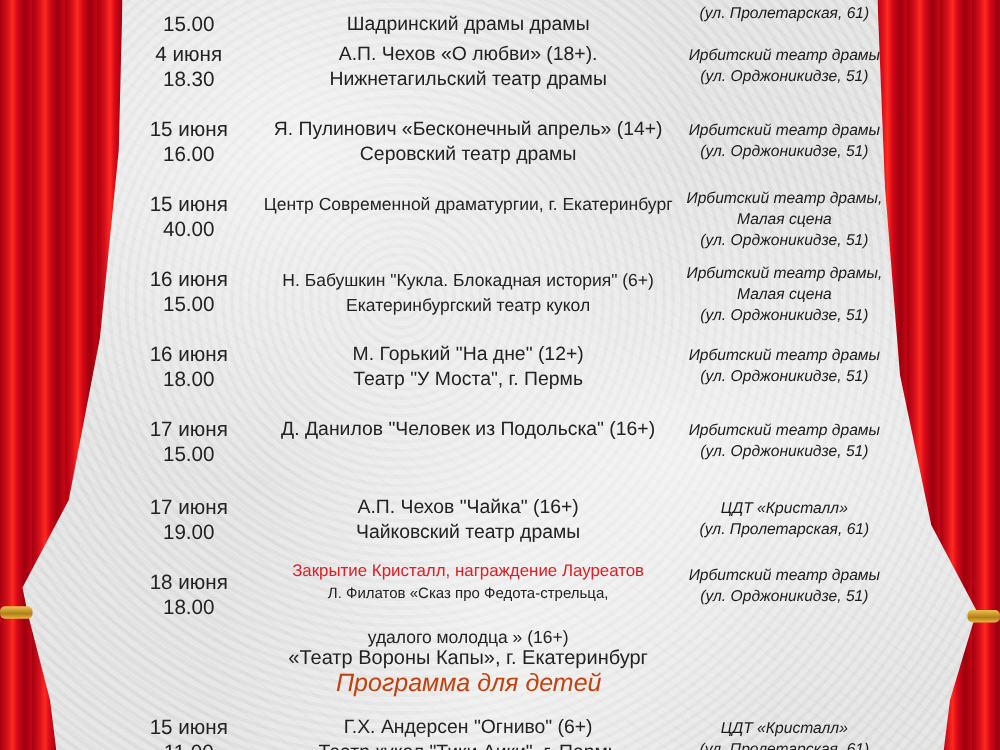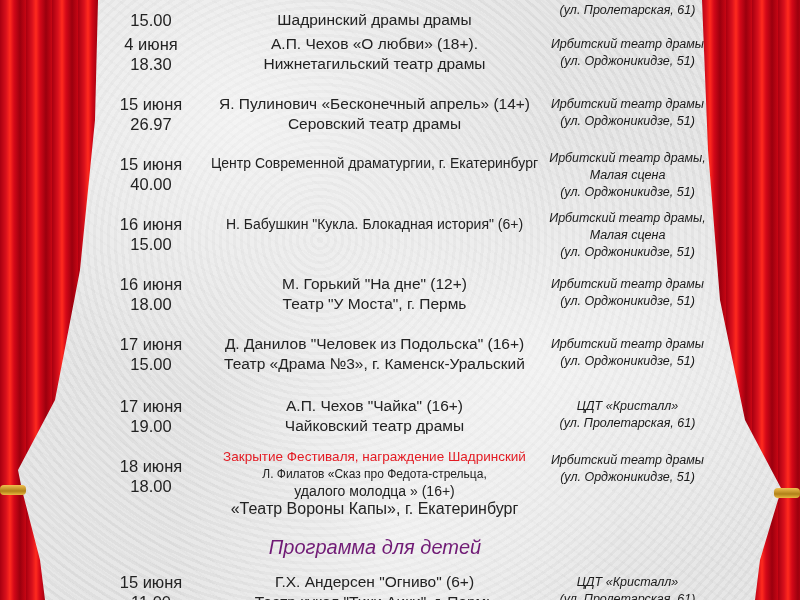--- a/index.html
+++ b/index.html
@@ -48,21 +48,21 @@
   }
   .show .small { font-size: 14px; line-height: 18px; }
   .show .red { color: #e31b23; font-size: 13.5px; }
   .show .line2 { font-size: 13.5px; line-height: 17px; }
   .venue {
     position: absolute; left: 545px; width: 165px; text-align: center;
     font-style: italic; font-size: 12.5px; color: #1a1a1a; line-height: 17px;
   }
   .section-title {
     position: absolute; left: 200px; width: 350px; top: 536px; text-align: center;
-    font-style: italic; font-size: 20px; color: #701a75;
+    font-style: italic; font-size: 20px; color: #c2410c;
   }
   .line { display: block; white-space: nowrap; }
 </style>
 </head>
 <body>
 
 <div class="paper"></div>
 
 <div class="row" style="top:-10px;">
   <div class="date">
@@ -88,21 +88,21 @@
   </div>
   <div class="venue" style="top:2px;">
     <span class="line">Ирбитский театр драмы</span>
     <span class="line">(ул. Орджоникидзе, 51)</span>
   </div>
 </div>
 
 <div class="row" style="top:94px;">
   <div class="date">
     <span class="line">15 июня</span>
-    <span class="line">26.97</span>
+    <span class="line">16.00</span>
   </div>
   <div class="show">
     <span class="line">Я. Пулинович «Бесконечный апрель» (14+)</span>
     <span class="line">Серовский театр драмы</span>
   </div>
   <div class="venue" style="top:2px;">
     <span class="line">Ирбитский театр драмы</span>
     <span class="line">(ул. Орджоникидзе, 51)</span>
   </div>
 </div>
@@ -122,20 +122,21 @@
   </div>
 </div>
 
 <div class="row" style="top:214px;">
   <div class="date">
     <span class="line">16 июня</span>
     <span class="line">15.00</span>
   </div>
   <div class="show">
     <span class="line line2" style="font-size:14px;line-height:20px;">Н. Бабушкин "Кукла. Блокадная история" (6+)</span>
+    <span class="line line2" style="font-size:14px;line-height:20px;">Екатеринбургский театр кукол</span>
   </div>
   <div class="venue" style="top:-4px;">
     <span class="line">Ирбитский театр драмы,</span>
     <span class="line">Малая сцена</span>
     <span class="line">(ул. Орджоникидзе, 51)</span>
   </div>
 </div>
 
 <div class="row" style="top:274px;">
   <div class="date">
@@ -152,21 +153,20 @@
   </div>
 </div>
 
 <div class="row" style="top:334px;">
   <div class="date">
     <span class="line">17 июня</span>
     <span class="line">15.00</span>
   </div>
   <div class="show">
     <span class="line">Д. Данилов "Человек из Подольска" (16+)</span>
-    <span class="line">Театр «Драма №3», г. Каменск-Уральский</span>
   </div>
   <div class="venue" style="top:2px;">
     <span class="line">Ирбитский театр драмы</span>
     <span class="line">(ул. Орджоникидзе, 51)</span>
   </div>
 </div>
 
 <div class="row" style="top:396px;">
   <div class="date">
     <span class="line">17 июня</span>
@@ -181,23 +181,23 @@
     <span class="line">(ул. Пролетарская,  61)</span>
   </div>
 </div>
 
 <div class="row" style="top:448px;">
   <div class="date" style="top:8px;">
     <span class="line">18 июня</span>
     <span class="line">18.00</span>
   </div>
   <div class="show">
-    <span class="line red" style="line-height:18px;">Закрытие  Фестиваля, награждение Шадринский</span>
+    <span class="line red" style="line-height:18px;">Закрытие  Кристалл, награждение Лауреатов</span>
     <span class="line" style="font-size:12px;line-height:17px;">Л. Филатов «Сказ про Федота-стрельца,</span>
-    <span class="line" style="font-size:14px;line-height:17px;">удалого молодца » (16+)</span>
+    <span class="line" style="font-size:14px;line-height:17px;margin-top:18px;">удалого молодца » (16+)</span>
     <span class="line" style="font-size:16px;line-height:17px;">«Театр Вороны Капы», г. Екатеринбург</span>
   </div>
   <div class="venue" style="top:4px;">
     <span class="line">Ирбитский театр драмы</span>
     <span class="line">(ул. Орджоникидзе, 51)</span>
   </div>
 </div>
 
 <div class="section-title">Программа для детей</div>
 

